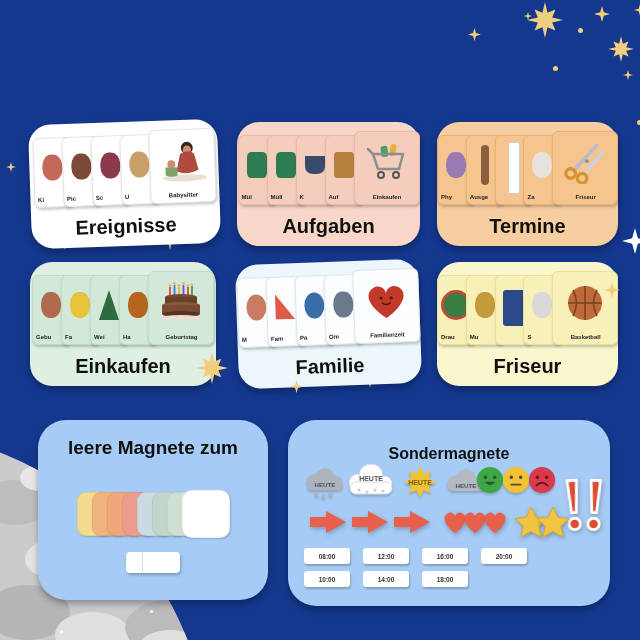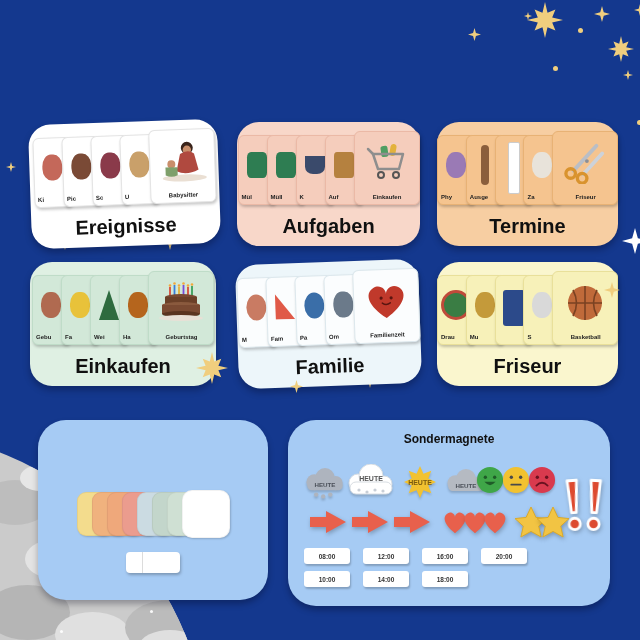--- a/index.html
+++ b/index.html
@@ -46,21 +46,21 @@
   .tile.featured .tlabel{align-self:center}
   .cat-name{position:absolute;bottom:8px;left:0;right:0;margin:0;text-align:center;
             font-size:20px;font-weight:800;color:#101010}
   
   .panel{position:absolute;background:#A6CBF4;border-radius:28px;z-index:1;
          box-shadow:0 4px 6px rgba(0,0,20,.30)}
   .panel-left{left:38px;top:420px;width:230px;height:180px}
   .panel-right{left:288px;top:420px;width:322px;height:186px}
   .panel-title{margin:0;text-align:center;font-size:19px;font-weight:800;color:#101010;line-height:1.25}
   .panel-left .panel-title{padding-top:16px}
-  .panel-right .panel-title{padding-top:12px;font-size:12px}
+  .panel-right .panel-title{padding-top:24px;font-size:16px}
   
   .blank-stack{position:absolute;left:0;right:0;top:70px;display:flex;justify-content:center;align-items:center}
   .blank-card{width:34px;height:42px;border-radius:9px;margin-right:-21px;
               box-shadow:1px 1px 2px rgba(0,0,0,.18);border:1px solid rgba(0,0,0,.05)}
   .blank-card.big{width:46px;height:46px;margin-right:0;border-radius:10px;z-index:2}
   .eraser{position:absolute;left:88px;top:132px;width:54px;height:21px;background:#FFFFFF;
           border-radius:4px;box-shadow:1px 2px 3px rgba(0,0,0,.25)}
   .eraser::after{content:"";position:absolute;left:30%;top:0;bottom:0;width:1px;background:#DCDCDC}
   
   .weather-row{position:absolute;left:14px;top:44px;display:flex;align-items:center}
@@ -381,21 +381,21 @@
           </svg>
         </div>
         <span class="tlabel">Basketball</span>
       </div>
     </div>
     <h2 class="cat-name">Friseur</h2>
   </section>
 
   <section class="panel panel-left">
     <h2 class="panel-title">
-      <br>
+      <span>leere Magnete zum</span><br>
     </h2>
     <div class="blank-stack">
       <div class="blank-card" style="background: rgb(243, 220, 141);"></div>
       <div class="blank-card" style="background: rgb(240, 178, 126);"></div>
       <div class="blank-card" style="background: rgb(239, 168, 123);"></div>
       <div class="blank-card" style="background: rgb(235, 156, 142);"></div>
       <div class="blank-card" style="background: rgb(203, 219, 226);"></div>
       <div class="blank-card" style="background: rgb(195, 214, 203);"></div>
       <div class="blank-card" style="background: rgb(207, 224, 211);"></div>
       <div class="blank-card big" style="background: rgb(255, 255, 255);"></div>

